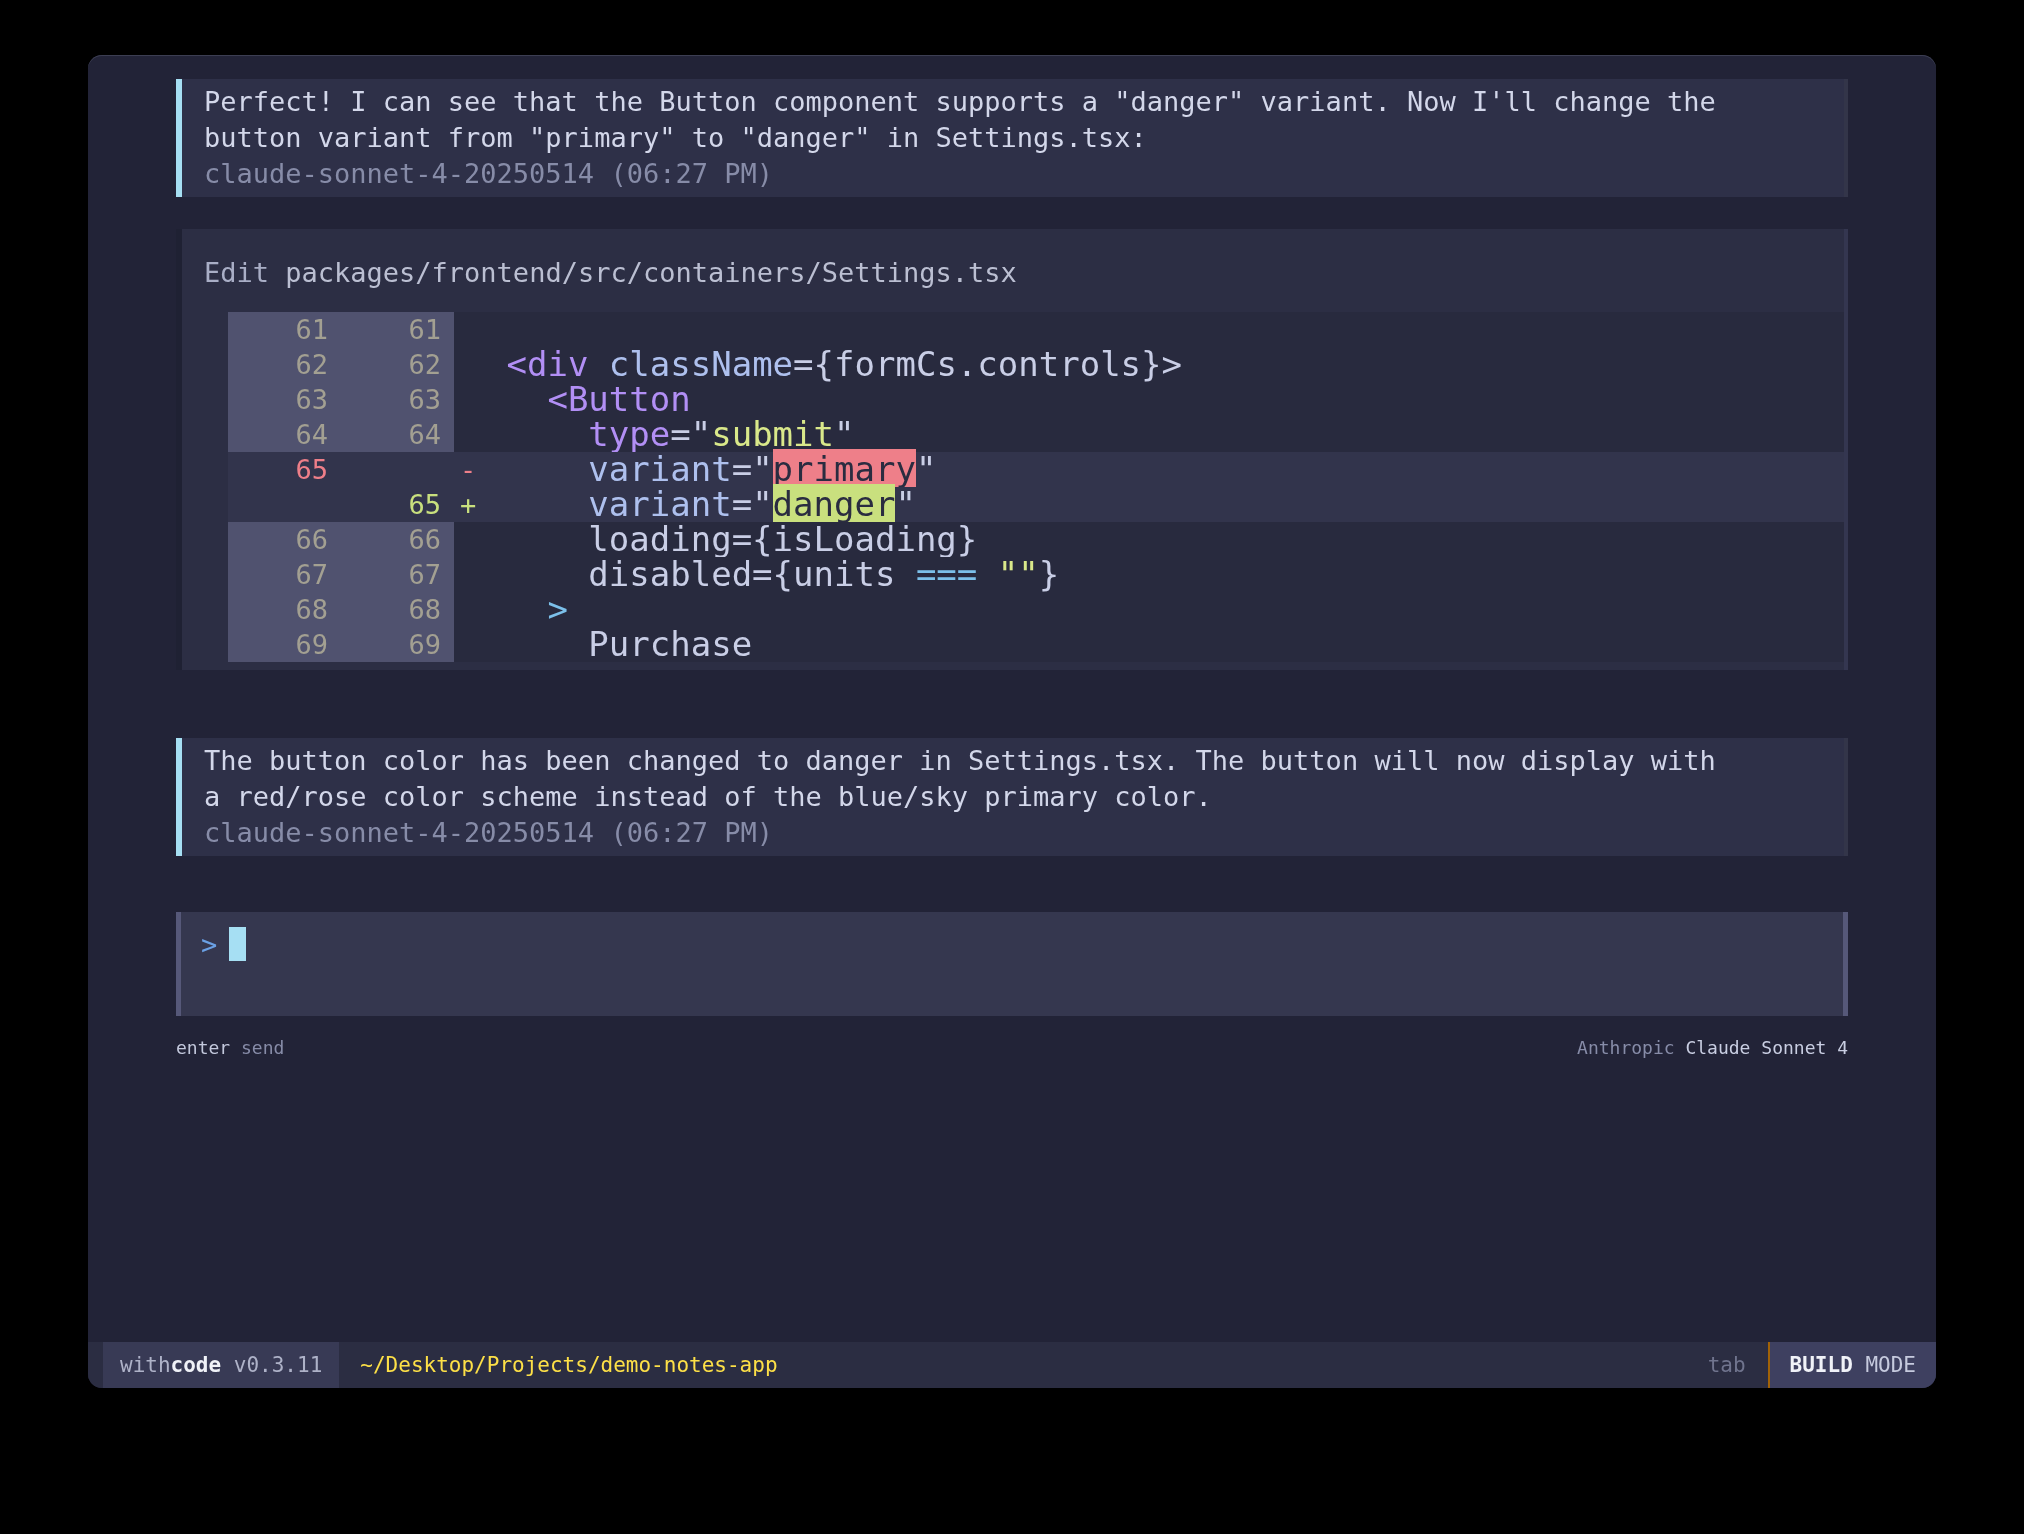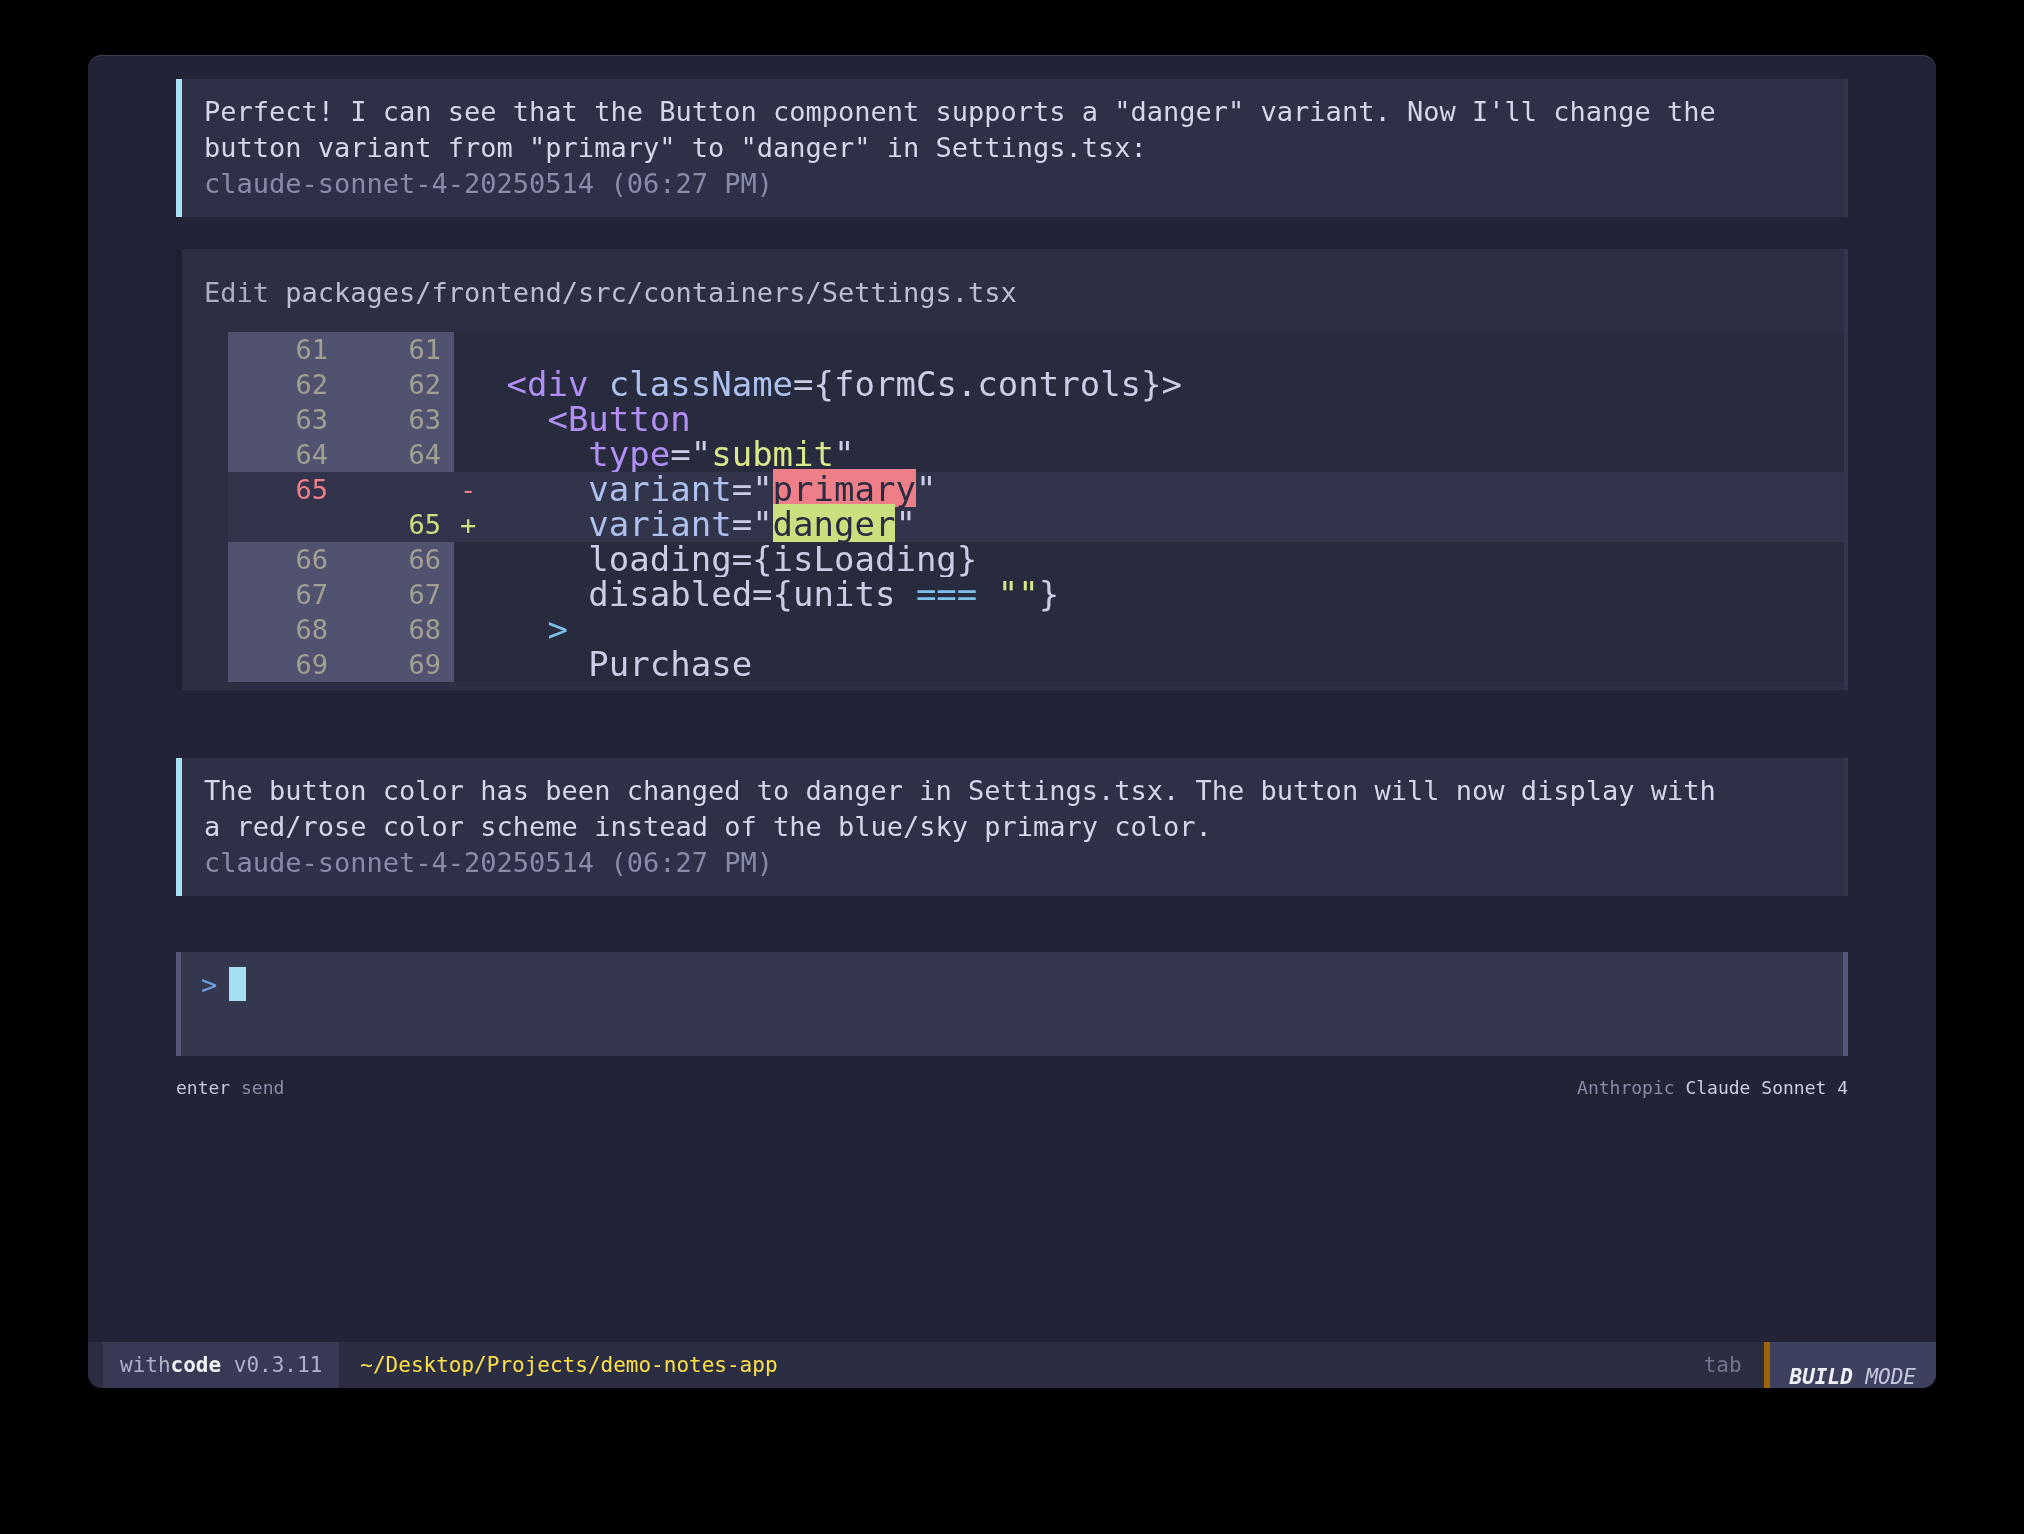--- a/index.html
+++ b/index.html
@@ -28,21 +28,21 @@
   }
   .sh-title { font-weight:bold; color:#dde1f0; }
   .sh-line2 { display:flex; }
   .sh-url { color:#a9aec6; }
   .sh-unshare { color:#878ca8; margin-left:33px; }
   .sh-usage { margin-left:auto; color:#a9aec6; }
 
   
   .msg {
     background:#2e3048; border-left:6px solid #a6dff3; border-right:4px solid #333549;
-    padding:15px 22px; line-height:36px;
+    padding:5px 22px; line-height:36px;
   }
   .msg-1 { margin-top:24px; }
   .msg-2 { margin-top:68px; }
   .msg .meta { color:#878ca8; }
 
   
   .edit-block {
     margin-top:32px; background:#2c2e44; border-left:6px solid #1f2133;
     border-right:4px solid #343650; padding-bottom:8px;
   }
@@ -94,21 +94,21 @@
   
   .statusbar {
     position:absolute; left:0; right:0; bottom:0; height:46px; background:#2b2d42;
     display:flex; align-items:stretch; line-height:46px; font-size:21px; padding-left:15px;
   }
   .app-chip { background:#383a55; padding:0 17px; color:#aeb2c8; }
   .app-code { font-weight:bold; color:#f0f2f8; }
   .cwd { color:#fde047; margin-left:21px; }
   .sb-right { margin-left:auto; display:flex; align-items:stretch; }
   .sb-tab { color:#70748e; margin-right:22px; }
-  .mode-chip { background:#3e4060; padding:12px 20px; border-left:6px solid #a16207;font-style:italic; }
+  .mode-chip { background:#3e4060; padding:0 20px; border-left:2px solid #a16207; }
   .mode-bold { font-weight:bold; color:#f0f2f8; }
   .mode-rest { color:#c6cade; }
 </style>
 </head>
 <body>
 
 <div class="window">
 
 
   <div class="content">

